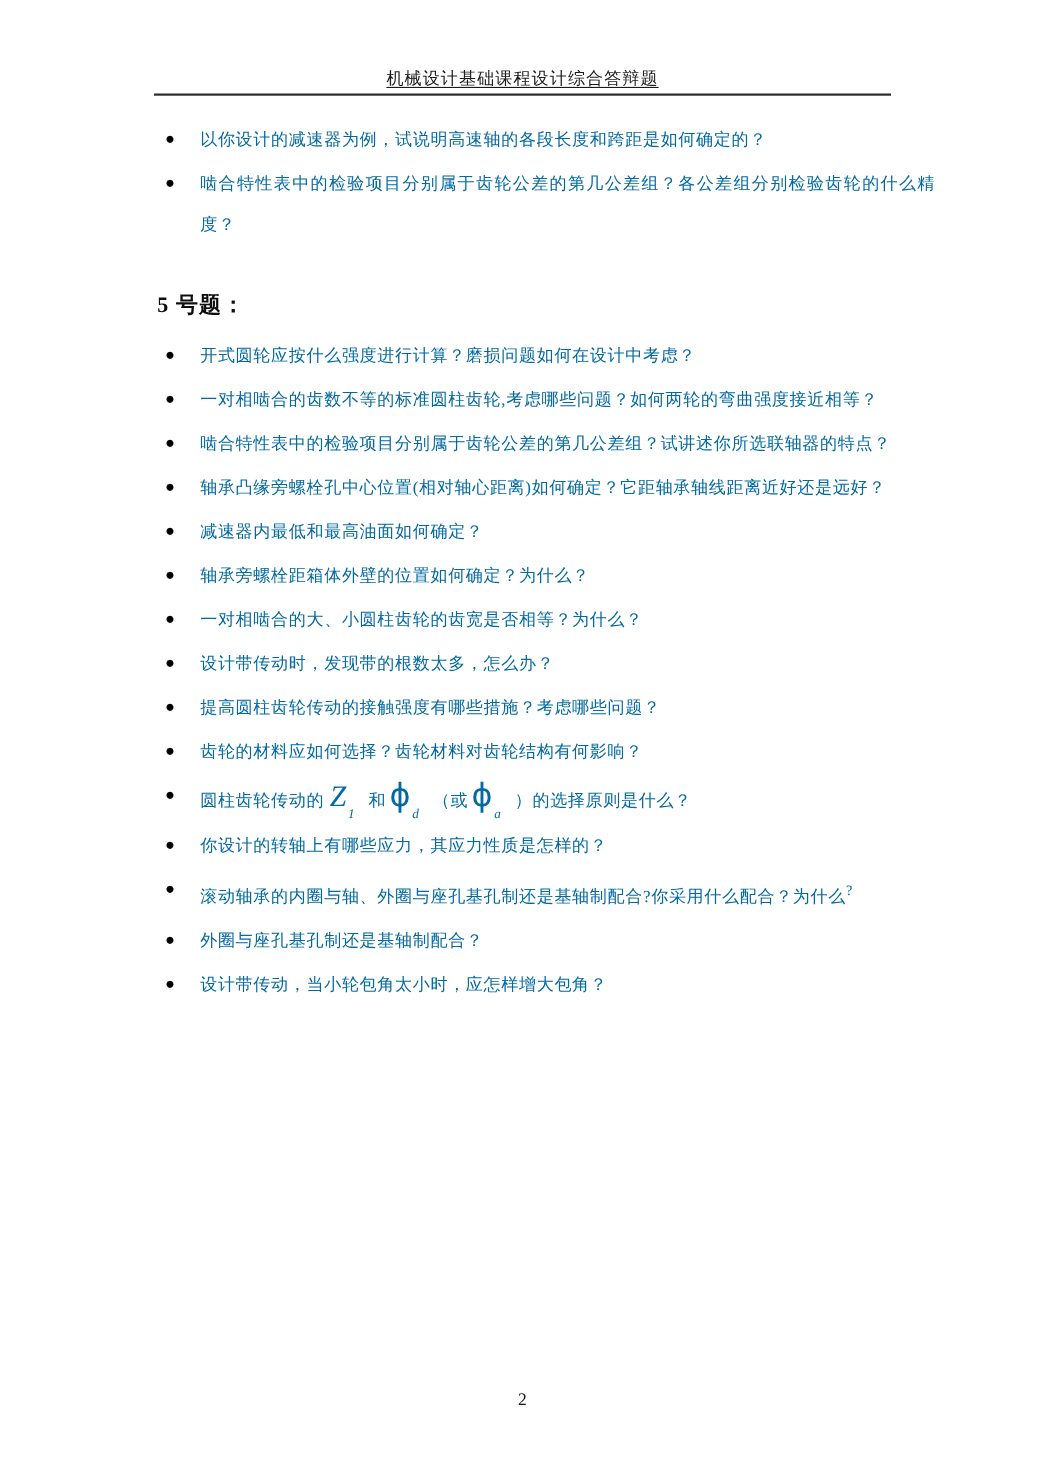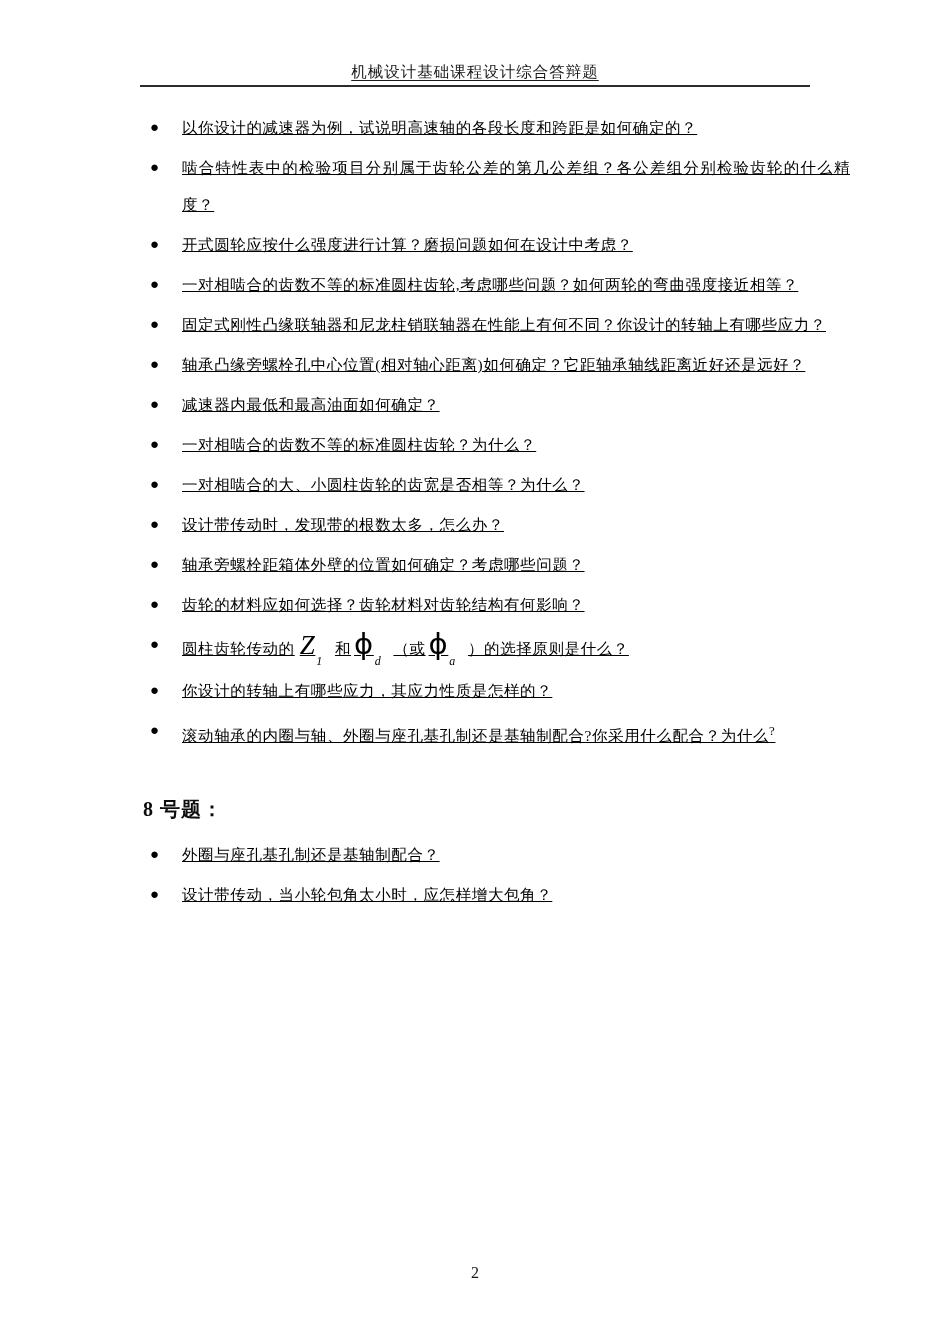--- a/index.html
+++ b/index.html
@@ -50,22 +50,21 @@
     line-height:37px;
     color:#000;
   }
   .itext{
     flex:1;
     font-size:15.5px;
     line-height:37px;
     letter-spacing:0.6px;
     text-align:justify;
     text-justify:inter-character;
-    color:#000000;
-    text-decoration:underline;
+    color:#0369a1;
   }
   
   .seg-text{white-space:pre-wrap;}
   .seg-bigvar{
     font-size:27px;
     font-style:italic;
     font-family:"Liberation Serif","DejaVu Serif",serif;
     margin:0 1px 0 5px;
   }
   .seg-bigphi{
@@ -112,79 +111,79 @@
           <span class="marker">●</span>
           <div class="itext">以你设计的减速器为例，试说明高速轴的各段长度和跨距是如何确定的？</div>
         </div>
         <div class="bullet-item">
           <span class="marker">●</span>
           <div class="itext"> 啮合特性表中的检验项目分别属于齿轮公差的第几公差组？各公差组分别检验齿轮的什么精度？</div>
         </div>
       </div>
 
     <div id="sections-root">
+        <div class="section-heading">5 号题：</div>
         <div class="bullet-list">
           <div class="bullet-item">
             <span class="marker">●</span>
             <div class="itext">开式圆轮应按什么强度进行计算？磨损问题如何在设计中考虑？</div>
           </div>
           <div class="bullet-item">
             <span class="marker">●</span>
             <div class="itext">一对相啮合的齿数不等的标准圆柱齿轮,考虑哪些问题？如何两轮的弯曲强度接近相等？</div>
           </div>
           <div class="bullet-item">
             <span class="marker">●</span>
-            <div class="itext">固定式刚性凸缘联轴器和尼龙柱销联轴器在性能上有何不同？你设计的转轴上有哪些应力？</div>
+            <div class="itext">啮合特性表中的检验项目分别属于齿轮公差的第几公差组？试讲述你所选联轴器的特点？</div>
           </div>
           <div class="bullet-item">
             <span class="marker">●</span>
             <div class="itext">轴承凸缘旁螺栓孔中心位置(相对轴心距离)如何确定？它距轴承轴线距离近好还是远好？</div>
           </div>
           <div class="bullet-item">
             <span class="marker">●</span>
             <div class="itext">减速器内最低和最高油面如何确定？</div>
           </div>
         </div>
         <div class="bullet-list">
           <div class="bullet-item">
             <span class="marker">●</span>
-            <div class="itext">一对相啮合的齿数不等的标准圆柱齿轮？为什么？</div>
+            <div class="itext">轴承旁螺栓距箱体外壁的位置如何确定？为什么？</div>
           </div>
           <div class="bullet-item">
             <span class="marker">●</span>
             <div class="itext">一对相啮合的大、小圆柱齿轮的齿宽是否相等？为什么？</div>
           </div>
           <div class="bullet-item">
             <span class="marker">●</span>
             <div class="itext">设计带传动时，发现带的根数太多，怎么办？</div>
           </div>
           <div class="bullet-item">
             <span class="marker">●</span>
-            <div class="itext">轴承旁螺栓距箱体外壁的位置如何确定？考虑哪些问题？</div>
+            <div class="itext">提高圆柱齿轮传动的接触强度有哪些措施？考虑哪些问题？</div>
           </div>
         </div>
         <div class="bullet-list">
           <div class="bullet-item">
             <span class="marker">●</span>
             <div class="itext">齿轮的材料应如何选择？齿轮材料对齿轮结构有何影响？</div>
           </div>
           <div class="bullet-item">
             <span class="marker">●</span>
             <div class="itext"><span class="seg-text">圆柱齿轮传动的</span><span class="seg-bigvar">Z</span><span class="seg-sub">1</span><span class="seg-text">和</span><span class="seg-bigphi">ϕ</span><span class="seg-sub">d</span><span class="seg-text">（或</span><span class="seg-bigphi">ϕ</span><span class="seg-sub">a</span><span class="seg-text">）的选择原则是什么？</span></div>
           </div>
           <div class="bullet-item">
             <span class="marker">●</span>
             <div class="itext">你设计的转轴上有哪些应力，其应力性质是怎样的？</div>
           </div>
           <div class="bullet-item">
             <span class="marker">●</span>
             <div class="itext"><span class="seg-text">滚动轴承的内圈与轴、外圈与座孔基孔制还是基轴制配合?你采用什么配合？为什么</span><span class="seg-sup">?</span></div>
           </div>
         </div>
-        <div class="section-heading">8 号题：</div>
         <div class="bullet-list">
           <div class="bullet-item">
             <span class="marker">●</span>
             <div class="itext">外圈与座孔基孔制还是基轴制配合？</div>
           </div>
           <div class="bullet-item">
             <span class="marker">●</span>
             <div class="itext">设计带传动，当小轮包角太小时，应怎样增大包角？</div>
           </div>
         </div>

